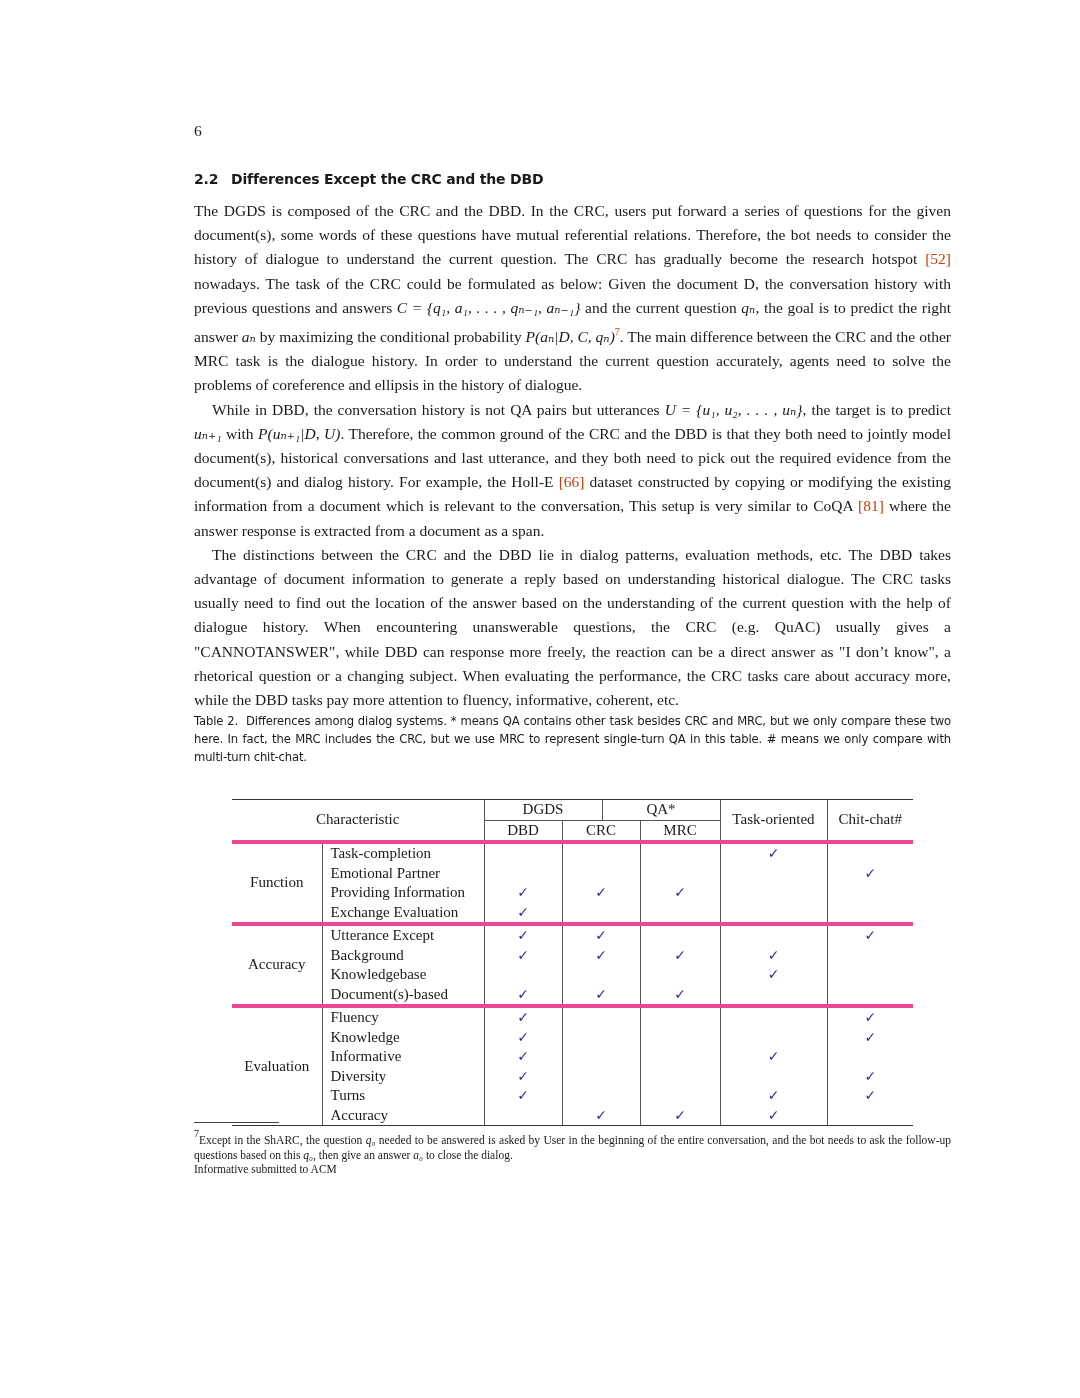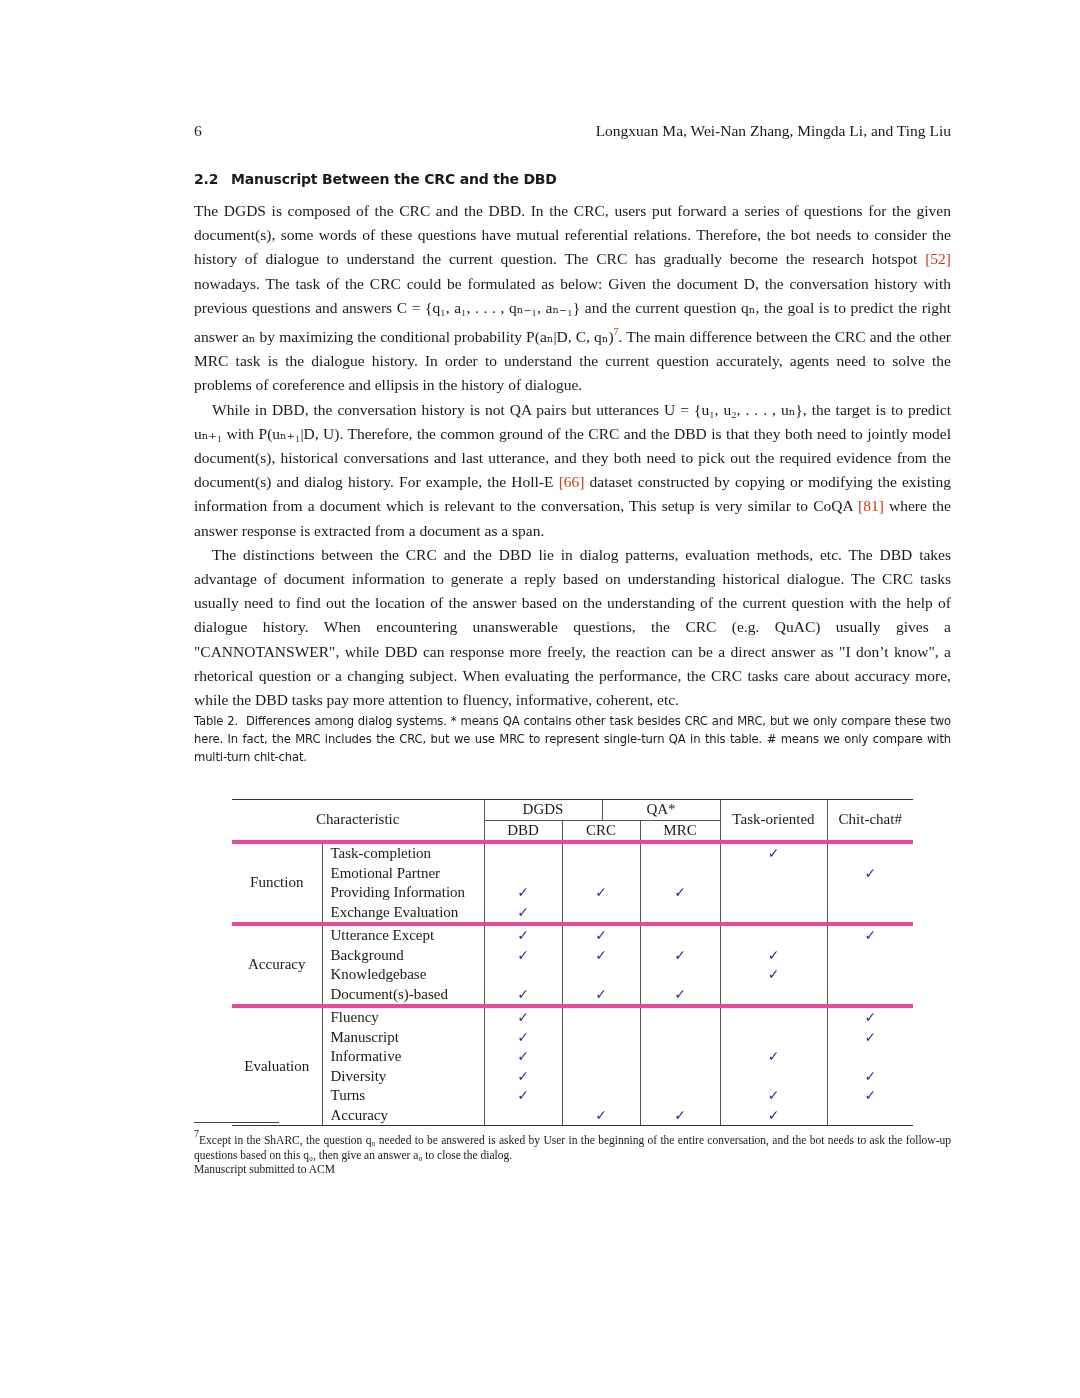--- a/index.html
+++ b/index.html
@@ -9,21 +9,21 @@
                  font-size: 15.5px; }
   .page-num { position: absolute; left: 0; top: 0; }
   .authors { position: absolute; right: 0; top: 0; }
   .section-title { position: absolute; top: 171px; left: 194px; font-family: "DejaVu Sans", sans-serif;
                    font-weight: bold; font-size: 14px; letter-spacing: -0.2px; }
   .section-title .num { display: inline-block; width: 37px; }
   .body-text { position: absolute; top: 199px; left: 194px; width: 757px; font-size: 15.5px;
                line-height: 24.2px; text-align: justify; }
   .body-text p { margin: 0; }
   .body-text p.indent { text-indent: 18px; }
-  .math { }
+  .math { font-style: italic; }
   .sup { font-size: 10px; vertical-align: 7px; }
   .cite { color: #c2410c; }
   .caption { position: absolute; top: 712px; left: 194px; width: 757px;
              font-family: "DejaVu Sans", sans-serif; font-size: 11.6px; line-height: 18px;
              text-align: justify; letter-spacing: -0.15px; }
   .caption .label { margin-right: 4px; }
   table.cmp { position: absolute; top: 799px; left: 232px; width: 681px;
               border-collapse: collapse; font-size: 15px; }
   table.cmp td, table.cmp th { padding: 0; font-weight: normal; text-align: center; height: 19.5px; line-height: 19.5px; }
   .top-rule td { border-top: 1.3px solid #333; }
@@ -36,25 +36,24 @@
   .footnote-rule { position: absolute; top: 1122px; left: 194px; width: 85px; border-top: 1px solid #444; }
   .footnote { position: absolute; top: 1127px; left: 194px; width: 757px; font-size: 11.5px;
               line-height: 14.5px; text-align: justify; }
   .footer { position: absolute; top: 1163px; left: 194px; font-size: 11.5px; }
 </style>
 </head>
 <body>
 
 <div class="page-header">
   <span class="page-num">6</span>
-  <span class="authors">Longxuan Ma, Wei-Nan Zhang, Mingda Li, and Ting Liu</span>
 </div>
 
 <div class="section-title">
-  <span class="num">2.2</span><span>Manuscript Between the CRC and the DBD</span>
+  <span class="num">2.2</span><span>Differences Except the CRC and the DBD</span>
 </div>
 
 <div class="body-text">
   <p><span>The DGDS is composed of the CRC and the DBD. In the CRC, users put forward a series of questions for the given document(s), some words of these questions have mutual referential relations. Therefore, the bot needs to consider the history of dialogue to understand the current question. The CRC has gradually become the research hotspot </span><a class="cite">[52]</a><span> nowadays. The task of the CRC could be formulated as below: Given the document D, the conversation history with previous questions and answers </span><span class="math">C = {q₁, a₁, . . . , qₙ₋₁, aₙ₋₁}</span><span> and the current question </span><span class="math">qₙ</span><span>, the goal is to predict the right answer </span><span class="math">aₙ</span><span> by maximizing the conditional probability </span><span class="math">P(aₙ|D, C, qₙ)</span><sup class="sup cite">7</sup><span>. The main difference between the CRC and the other MRC task is the dialogue history. In order to understand the current question accurately, agents need to solve the problems of coreference and ellipsis in the history of dialogue.</span></p>
   <p class="indent"><span>While in DBD, the conversation history is not QA pairs but utterances </span><span class="math">U = {u₁, u₂, . . . , uₙ}</span><span>, the target is to predict </span><span class="math">uₙ₊₁</span><span> with </span><span class="math">P(uₙ₊₁|D, U)</span><span>. Therefore, the common ground of the CRC and the DBD is that they both need to jointly model document(s), historical conversations and last utterance, and they both need to pick out the required evidence from the document(s) and dialog history. For example, the Holl-E </span><a class="cite">[66]</a><span> dataset constructed by copying or modifying the existing information from a document which is relevant to the conversation, This setup is very similar to CoQA </span><a class="cite">[81]</a><span> where the answer response is extracted from a document as a span.</span></p>
   <p class="indent">The distinctions between the CRC and the DBD lie in dialog patterns, evaluation methods, etc. The DBD takes advantage of document information to generate a reply based on understanding historical dialogue. The CRC tasks usually need to find out the location of the answer based on the understanding of the current question with the help of dialogue history. When encountering unanswerable questions, the CRC (e.g. QuAC) usually gives a "CANNOTANSWER", while DBD can response more freely, the reaction can be a direct answer as "I don’t know", a rhetorical question or a changing subject. When evaluating the performance, the CRC tasks care about accuracy more, while the DBD tasks pay more attention to fluency, informative, coherent, etc.</p>
 </div>
 
 <div class="caption">
   <span class="label">Table 2.</span>
@@ -154,21 +153,21 @@
       <tr class="grp-sep">
         <td rowspan="6" style="border-right: 1px solid rgb(85, 85, 85); border-bottom: 1.3px solid rgb(51, 51, 51);">Evaluation</td>
         <td class="feat">Fluency</td>
         <td colspan="1" class="vline-l check">✓</td>
         <td colspan="2" class="vline-l check"></td>
         <td colspan="1" class="vline-l check"></td>
         <td colspan="1" class="vline-l check"></td>
         <td colspan="1" class="vline-l check">✓</td>
       </tr>
       <tr>
-        <td class="feat">Manuscript</td>
+        <td class="feat">Knowledge</td>
         <td colspan="1" class="vline-l check">✓</td>
         <td colspan="2" class="vline-l check"></td>
         <td colspan="1" class="vline-l check"></td>
         <td colspan="1" class="vline-l check"></td>
         <td colspan="1" class="vline-l check">✓</td>
       </tr>
       <tr>
         <td class="feat">Informative</td>
         <td colspan="1" class="vline-l check">✓</td>
         <td colspan="2" class="vline-l check"></td>
@@ -199,13 +198,13 @@
         <td colspan="1" class="vline-l check">✓</td>
         <td colspan="1" class="vline-l check">✓</td>
         <td colspan="1" class="vline-l check"></td>
       </tr>
     </tbody>
 </table>
 
 <div class="footnote-rule"></div>
 <div class="footnote"><sup class="sup">7</sup><span>Except in the ShARC, the question </span><span class="math">q₀</span><span> needed to be answered is asked by User in the beginning of the entire conversation, and the bot needs to ask the follow-up questions based on this </span><span class="math">q₀</span><span>, then give an answer </span><span class="math">a₀</span><span> to close the dialog.</span></div>
 
-<div class="footer">Manuscript submitted to ACM</div>
+<div class="footer">Informative submitted to ACM</div>
 
 </body></html>

